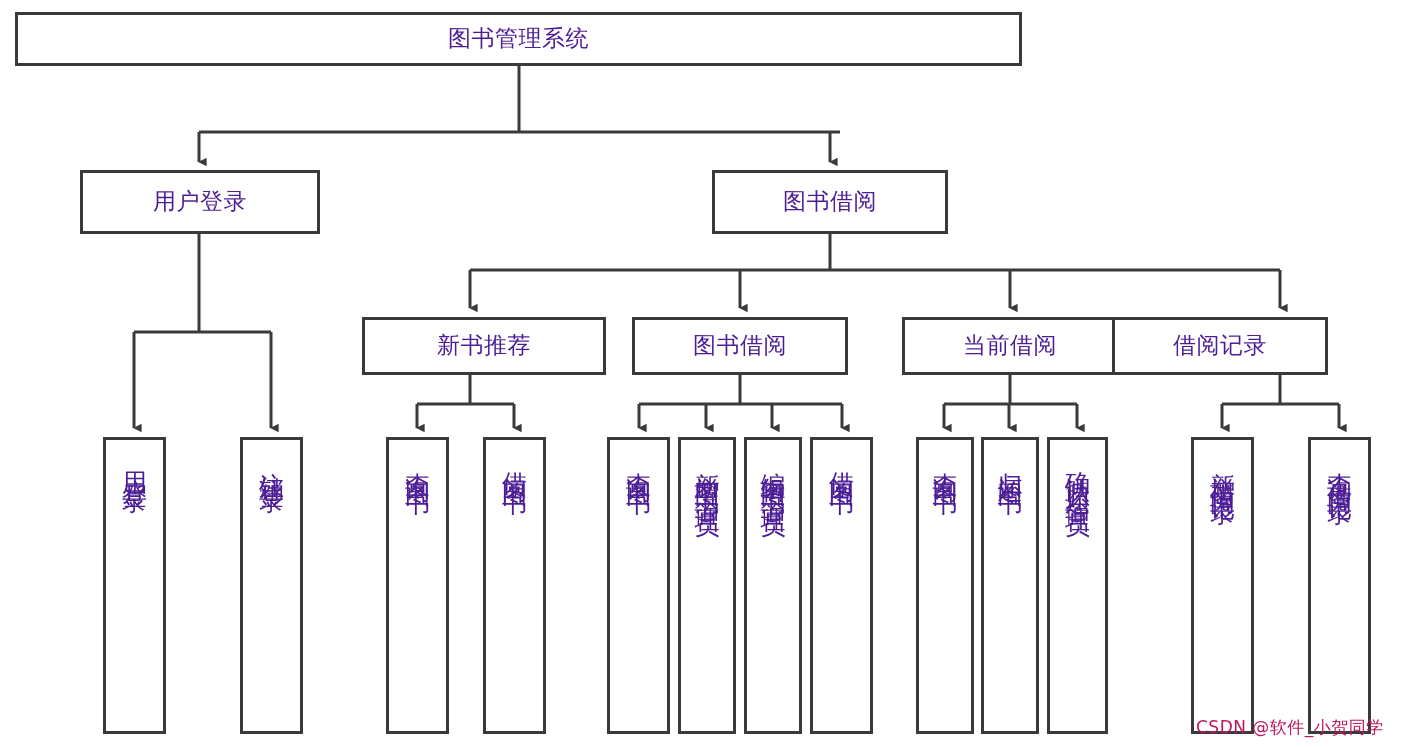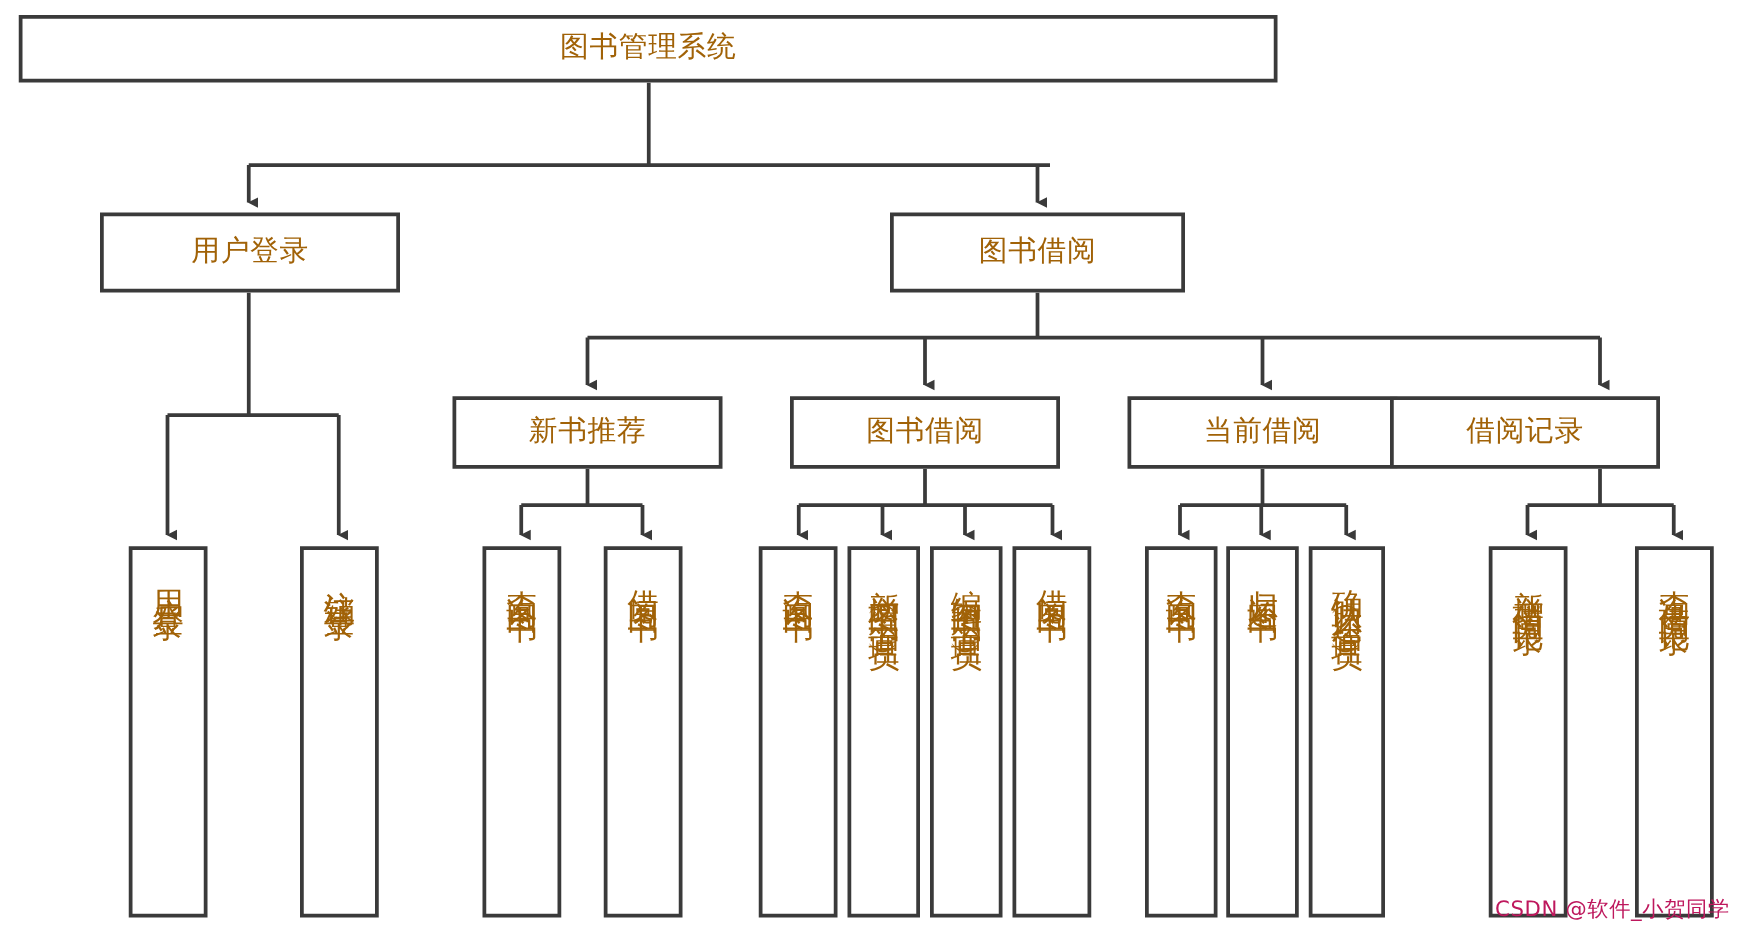--- a/index.html
+++ b/index.html
@@ -18,21 +18,21 @@
     border:3px solid #3a3a3a;
     display:flex;
     align-items:center;
     justify-content:center;
     color:#3a3a3a;
   }
   .node .label{
     display:block;
     text-align:center;
     line-height:1.12;
-    color:#a16207;
+    color:#4c1d95;
     white-space:pre;
   }
   
   .node.horiz .label{
     font-size:23px;
     letter-spacing:0.5px;
   }
   .node.root{border-width:3px;}
   
   .node.vert{
@@ -133,21 +133,21 @@
     <span class="label">图书管理系统</span>
   </div>
 
   <div class="node horiz" style="left:80px;top:170px;width:240px;height:64px;">
     <span class="label">用户登录</span>
   </div>
   <div class="node horiz" style="left:712px;top:170px;width:236px;height:64px;">
     <span class="label">图书借阅</span>
   </div>
 
-  <div class="node horiz" style="left:362px;top:317px;width:216px;height:58px;">
+  <div class="node horiz" style="left:362px;top:317px;width:244px;height:58px;">
     <span class="label">新书推荐</span>
   </div>
   <div class="node horiz" style="left:632px;top:317px;width:216px;height:58px;">
     <span class="label">图书借阅</span>
   </div>
   <div class="node horiz" style="left:902px;top:317px;width:216px;height:58px;">
     <span class="label">当前借阅</span>
   </div>
   <div class="node horiz" style="left:1112px;top:317px;width:216px;height:58px;">
     <span class="label">借阅记录</span>

